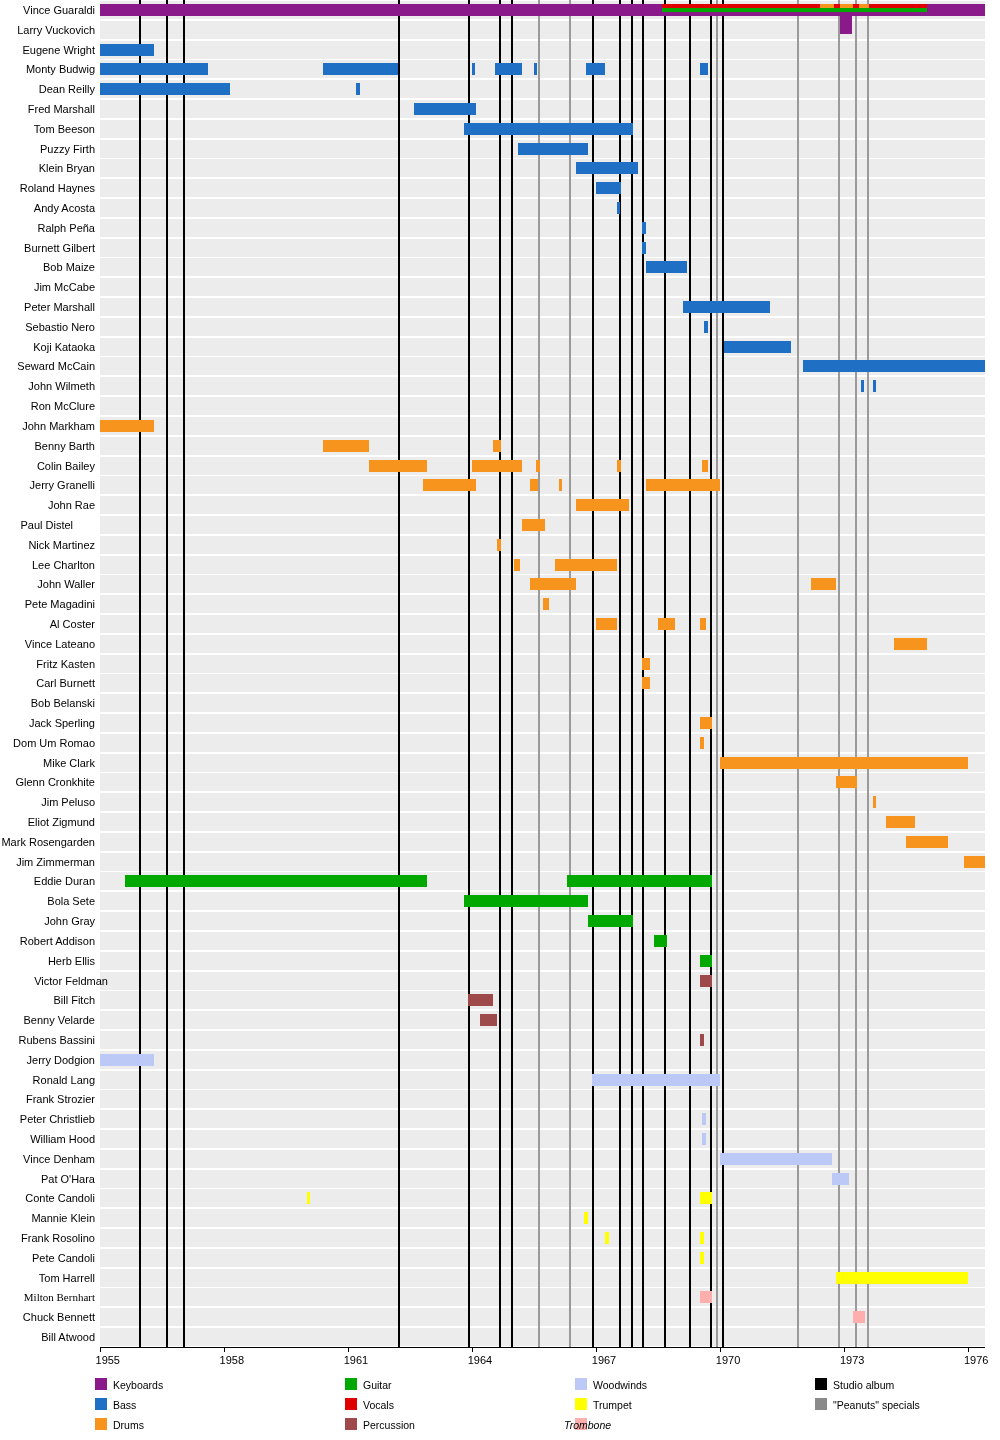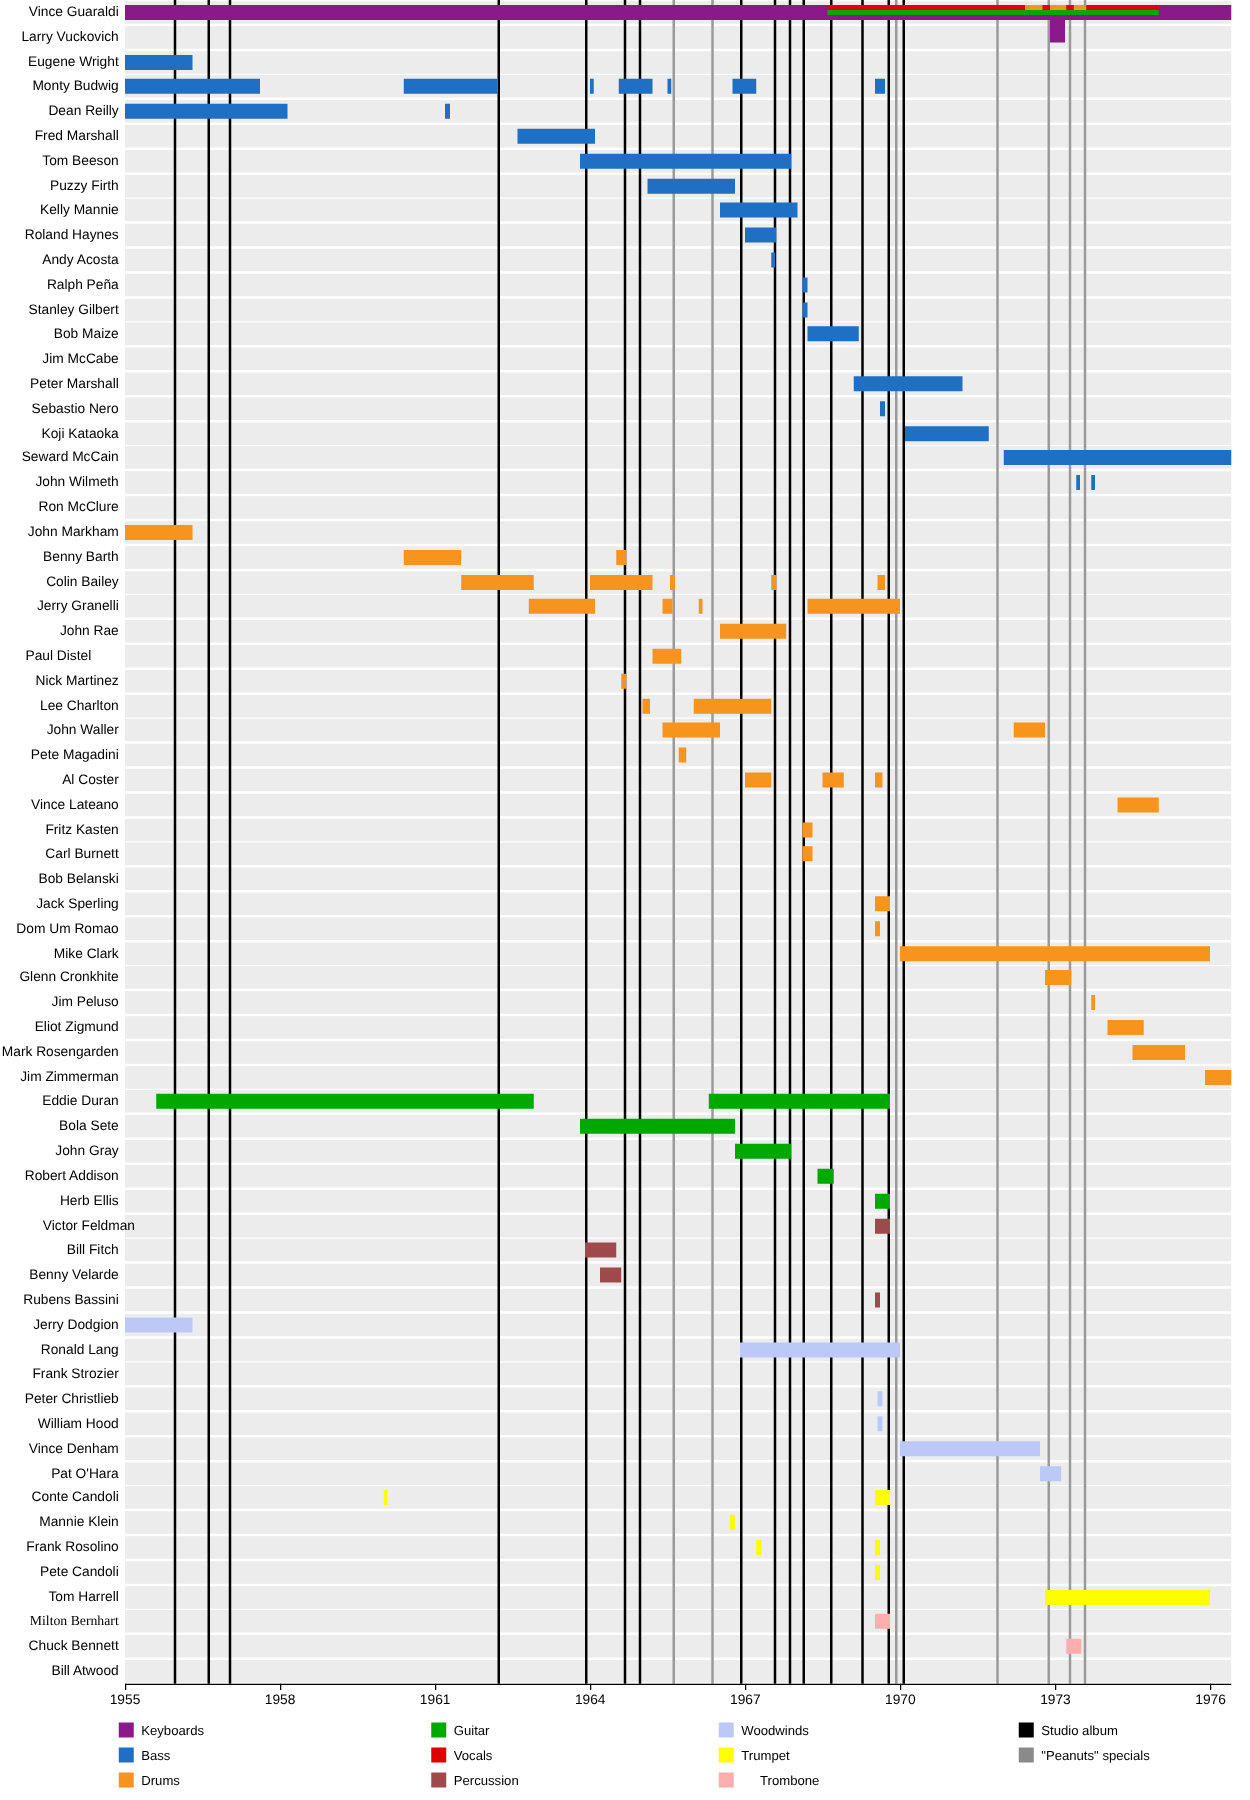--- a/index.html
+++ b/index.html
@@ -5,21 +5,21 @@
   html,body{margin:0;padding:0;background:#ffffff;}
   body{width:1000px;height:1440px;font-family:"Liberation Sans",sans-serif;position:relative;overflow:hidden;}
   #chart-root{position:absolute;left:0;top:0;width:1000px;height:1440px;}
   .rowband{position:absolute;left:0;width:885px;height:20px;background:#ececec;}
   .rowlabel{position:absolute;right:0;width:96px;text-align:right;font-size:11px;color:#000;line-height:12px;}
   .gridline{position:absolute;top:0;width:1px;height:1347px;background:#000;}
   .gridline.grey{background:#9a9a9a;}
   .bar{position:absolute;height:12px;}
   .xaxis{position:absolute;left:100px;top:1347px;width:885px;height:1px;background:#000;}
   .tick{position:absolute;top:1347px;width:1px;height:5px;background:#000;}
-  .ticklabel{position:absolute;top:1354px;font-size:11px;color:#000;text-align:center;width:40px;}
+  .ticklabel{position:absolute;top:1354px;font-size:11px;color:#000;text-align:right;width:40px;}
   .legend{position:absolute;left:0;top:1378px;width:1000px;height:62px;}
   .legend-swatch{position:absolute;width:12px;height:12px;}
   .legend-text{position:absolute;font-size:10.5px;color:#000;line-height:12px;}
 </style>
 </head>
 <body>
 
 <div id="chart-root">
     <div class="rowband" style="left: 100px; top: 0.904412px; height: 18px;"></div>
     <div class="rowlabel" style="left: 0px; width: 95px; top: 3.90441px;">Vince Guaraldi</div>
@@ -31,29 +31,29 @@
     <div class="rowlabel" style="left: 0px; width: 95px; top: 63.3309px;">Monty Budwig</div>
     <div class="rowband" style="left: 100px; top: 80.1397px; height: 18px;"></div>
     <div class="rowlabel" style="left: 0px; width: 95px; top: 83.1397px;">Dean Reilly</div>
     <div class="rowband" style="left: 100px; top: 99.9485px; height: 18px;"></div>
     <div class="rowlabel" style="left: 0px; width: 95px; top: 102.949px;">Fred Marshall</div>
     <div class="rowband" style="left: 100px; top: 119.757px; height: 18px;"></div>
     <div class="rowlabel" style="left: 0px; width: 95px; top: 122.757px;">Tom Beeson</div>
     <div class="rowband" style="left: 100px; top: 139.566px; height: 18px;"></div>
     <div class="rowlabel" style="left: 0px; width: 95px; top: 142.566px;">Puzzy Firth</div>
     <div class="rowband" style="left: 100px; top: 159.375px; height: 18px;"></div>
-    <div class="rowlabel" style="left: 0px; width: 95px; top: 162.375px;">Kelly Mannie</div>
+    <div class="rowlabel" style="left: 0px; width: 95px; top: 162.375px;">Klein Bryan</div>
     <div class="rowband" style="left: 100px; top: 179.184px; height: 18px;"></div>
     <div class="rowlabel" style="left: 0px; width: 95px; top: 182.184px;">Roland Haynes</div>
     <div class="rowband" style="left: 100px; top: 198.993px; height: 18px;"></div>
     <div class="rowlabel" style="left: 0px; width: 95px; top: 201.993px;">Andy Acosta</div>
     <div class="rowband" style="left: 100px; top: 218.801px; height: 18px;"></div>
     <div class="rowlabel" style="left: 0px; width: 95px; top: 221.801px;">Ralph Peña</div>
     <div class="rowband" style="left: 100px; top: 238.61px; height: 18px;"></div>
-    <div class="rowlabel" style="left: 0px; width: 95px; top: 241.61px;">Stanley Gilbert</div>
+    <div class="rowlabel" style="left: 0px; width: 95px; top: 241.61px;">Burnett Gilbert</div>
     <div class="rowband" style="left: 100px; top: 258.419px; height: 18px;"></div>
     <div class="rowlabel" style="left: 0px; width: 95px; top: 261.419px;">Bob Maize</div>
     <div class="rowband" style="left: 100px; top: 278.228px; height: 18px;"></div>
     <div class="rowlabel" style="left: 0px; width: 95px; top: 281.228px;">Jim McCabe</div>
     <div class="rowband" style="left: 100px; top: 298.037px; height: 18px;"></div>
     <div class="rowlabel" style="left: 0px; width: 95px; top: 301.037px;">Peter Marshall</div>
     <div class="rowband" style="left: 100px; top: 317.846px; height: 18px;"></div>
     <div class="rowlabel" style="left: 0px; width: 95px; top: 320.846px;">Sebastio Nero</div>
     <div class="rowband" style="left: 100px; top: 337.654px; height: 18px;"></div>
     <div class="rowlabel" style="left: 0px; width: 95px; top: 340.654px;">Koji Kataoka</div>
@@ -298,19 +298,19 @@
       <div class="legend-text" style="left: 363px; top: 1px;">Guitar</div>
       <div class="legend-swatch" style="left: 345px; top: 20px; background: rgb(224, 0, 0);"></div>
       <div class="legend-text" style="left: 363px; top: 21px;">Vocals</div>
       <div class="legend-swatch" style="left: 345px; top: 40px; background: rgb(158, 74, 74);"></div>
       <div class="legend-text" style="left: 363px; top: 41px;">Percussion</div>
       <div class="legend-swatch" style="left: 575px; top: 0px; background: rgb(188, 201, 247);"></div>
       <div class="legend-text" style="left: 593px; top: 1px;">Woodwinds</div>
       <div class="legend-swatch" style="left: 575px; top: 20px; background: rgb(255, 255, 0);"></div>
       <div class="legend-text" style="left: 593px; top: 21px;">Trumpet</div>
       <div class="legend-swatch" style="left: 575px; top: 40px; background: rgb(255, 174, 174);"></div>
-      <div class="legend-text" style="left: 608px; top: 41px;">Trombone</div>
+      <div class="legend-text" style="left: 564px; top: 41px; font-style: italic;">Trombone</div>
       <div class="legend-swatch" style="left: 815px; top: 0px; background: rgb(0, 0, 0);"></div>
       <div class="legend-text" style="left: 833px; top: 1px;">Studio album</div>
       <div class="legend-swatch" style="left: 815px; top: 20px; background: rgb(138, 138, 138);"></div>
       <div class="legend-text" style="left: 833px; top: 21px;">"Peanuts" specials</div>
     </div>
   </div>
 
 </body></html>

